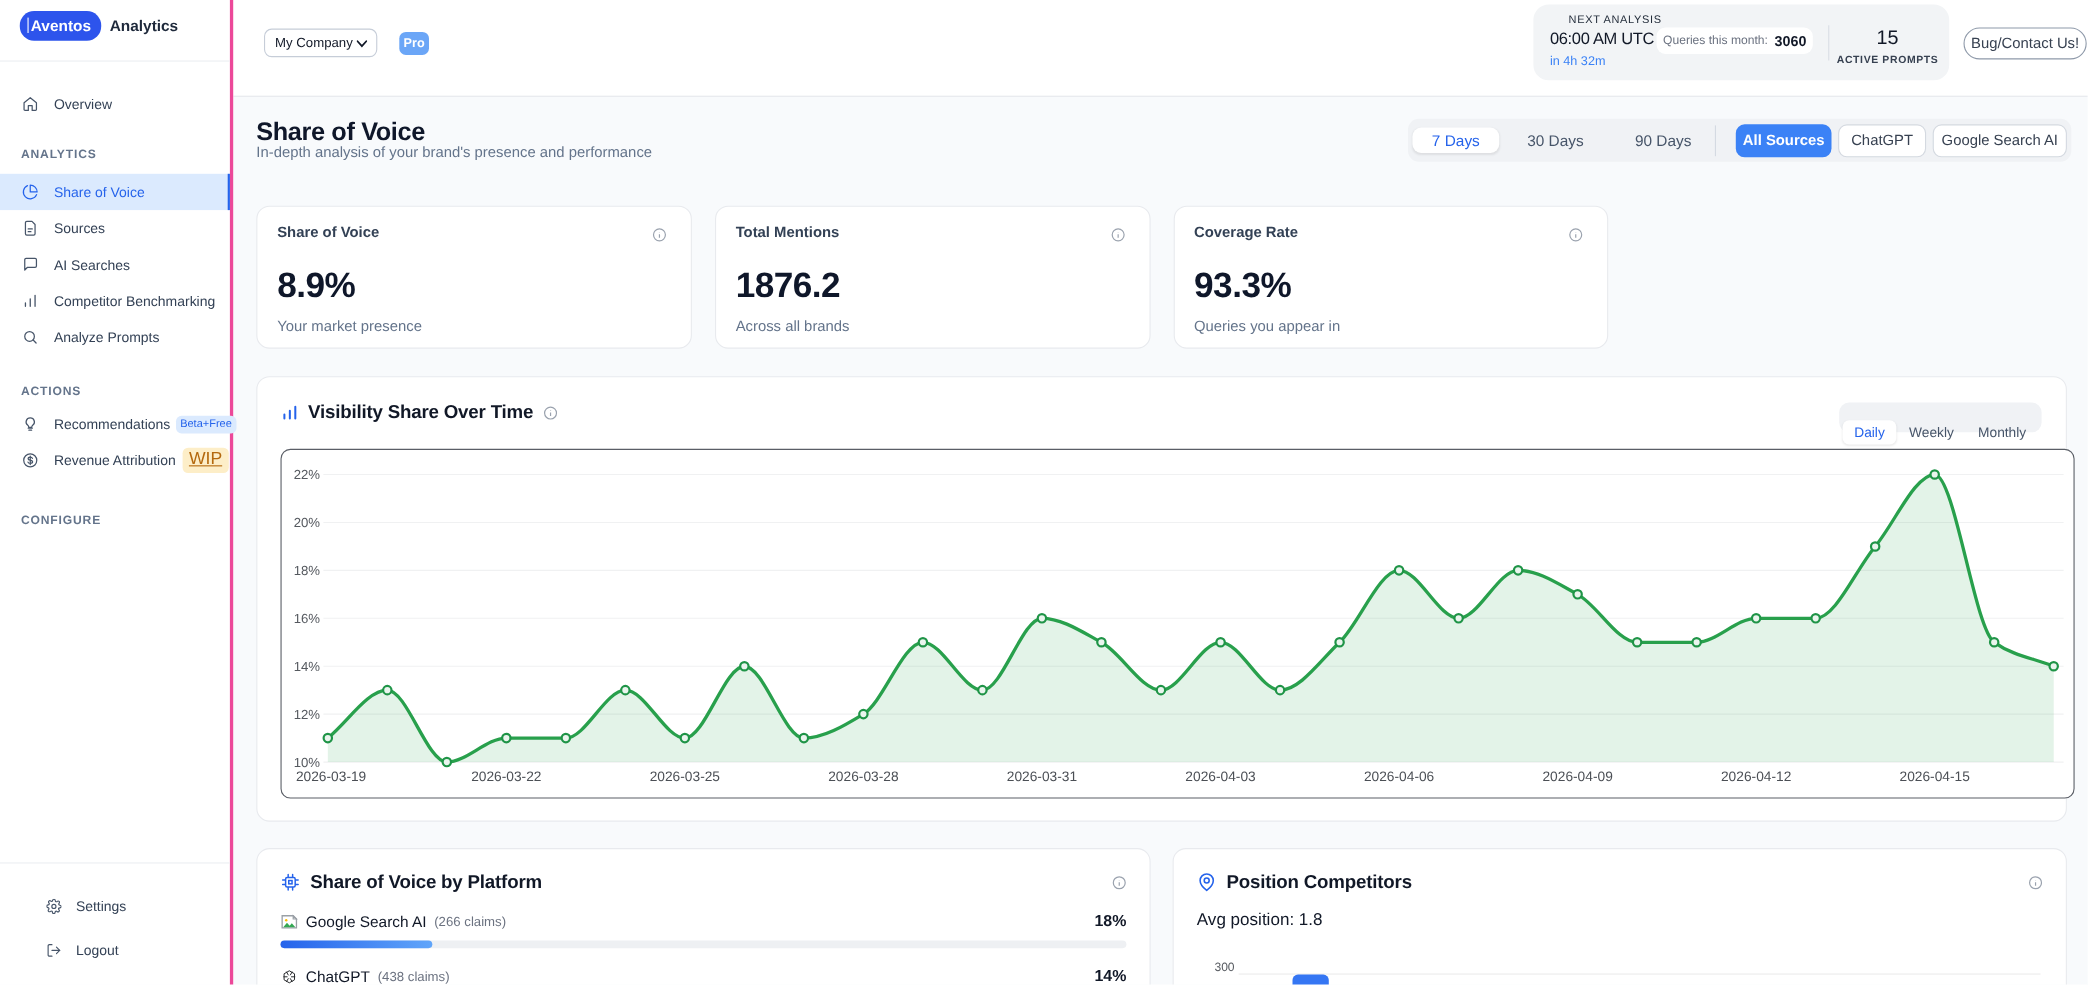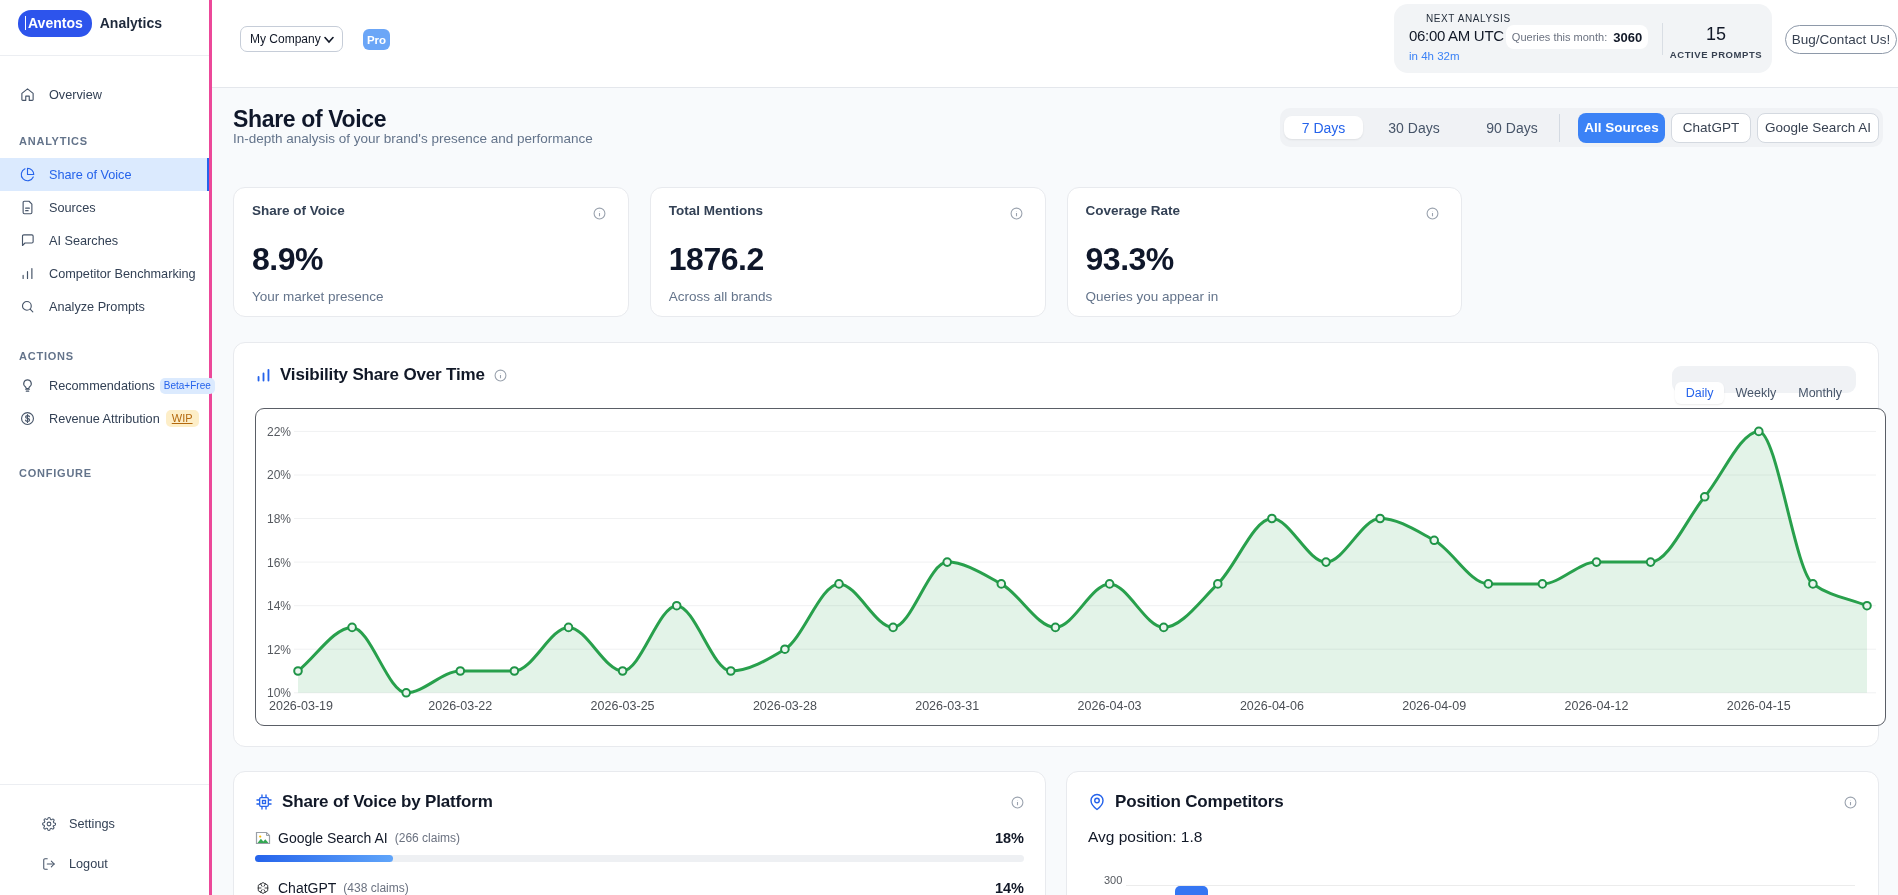--- a/index.html
+++ b/index.html
@@ -10,21 +10,21 @@
 .logo-pill { background:#2d54ec; color:#fff; font-size:14px; font-weight:700; border-radius:13px; padding:5px 9px 6px 7px; display:flex; align-items:center; }
 .caret { display:inline-block; width:1px; height:14px; background:#fff; margin-right:2px; }
 .logo-name { margin-left:8px; margin-top:5px; font-size:14px; font-weight:700; color:#1e293b; }
 .nav { padding:0; }
 .nav-item { display:flex; align-items:center; height:33px; padding-left:20px; font-size:12.7px; color:#334155; position:relative; white-space:nowrap; }
 .nav-item svg { width:15px; height:15px; margin-right:14px; flex:none; }
 .nav-item.first { margin-top:22px; }
 .nav-label { font-size:11px; font-weight:700; letter-spacing:0.07em; color:#64748b; padding-left:19px; margin:24px 0 11px 0; }
 .nav-item.active { background:#dbeafe; color:#2563eb; border-right:2px solid #2563eb; }
 .badge-blue { margin-left:5px; background:#dbeafe; color:#2563eb; font-size:10px; font-weight:500; border-radius:5px; padding:2px 4px 3px; }
-.badge-amber { margin-left:6px; background:#fdeec8; color:#b4690e; font-size:11px; font-weight:500; border-radius:5px; padding:2px 6px 3px;text-decoration:underline; }
+.badge-amber { margin-left:6px; background:#fdeec8; color:#b4690e; font-size:16px; font-weight:500; border-radius:5px; padding:2px 6px 3px;text-decoration:underline; }
 .side-bottom { position:absolute; left:0; right:0; top:784px; bottom:0; border-top:1px solid #eceef2; padding-top:19px; }
 .side-bottom .nav-item { padding-left:42px; height:40px; }
 .side-bottom .nav-item svg { width:14px; height:14px; margin-right:13px; }
 .main { margin-left:212px; }
 .topbar { height:88px; background:#fff; border-bottom:1px solid #e4e7ec; position:relative; }
 .select { position:absolute; left:28px; top:26px; width:103px; height:26px; border:1px solid #c6cdd8; border-radius:7px; font-size:12px; color:#111827; display:flex; align-items:center; padding-left:9px; }
 .select .chev { position:absolute; right:8px; top:9px; }
 .pro { position:absolute; left:151px; top:29px; width:27px; height:21px; background:#6ba6f7; border-radius:6px; color:#fff; font-size:11.5px; font-weight:700; display:flex; align-items:center; justify-content:center; }
 .na-card { position:absolute; left:1182px; top:4px; width:378px; height:69px; background:#f2f4f6; border-radius:14px; }
 .na-card * { white-space:nowrap; }

